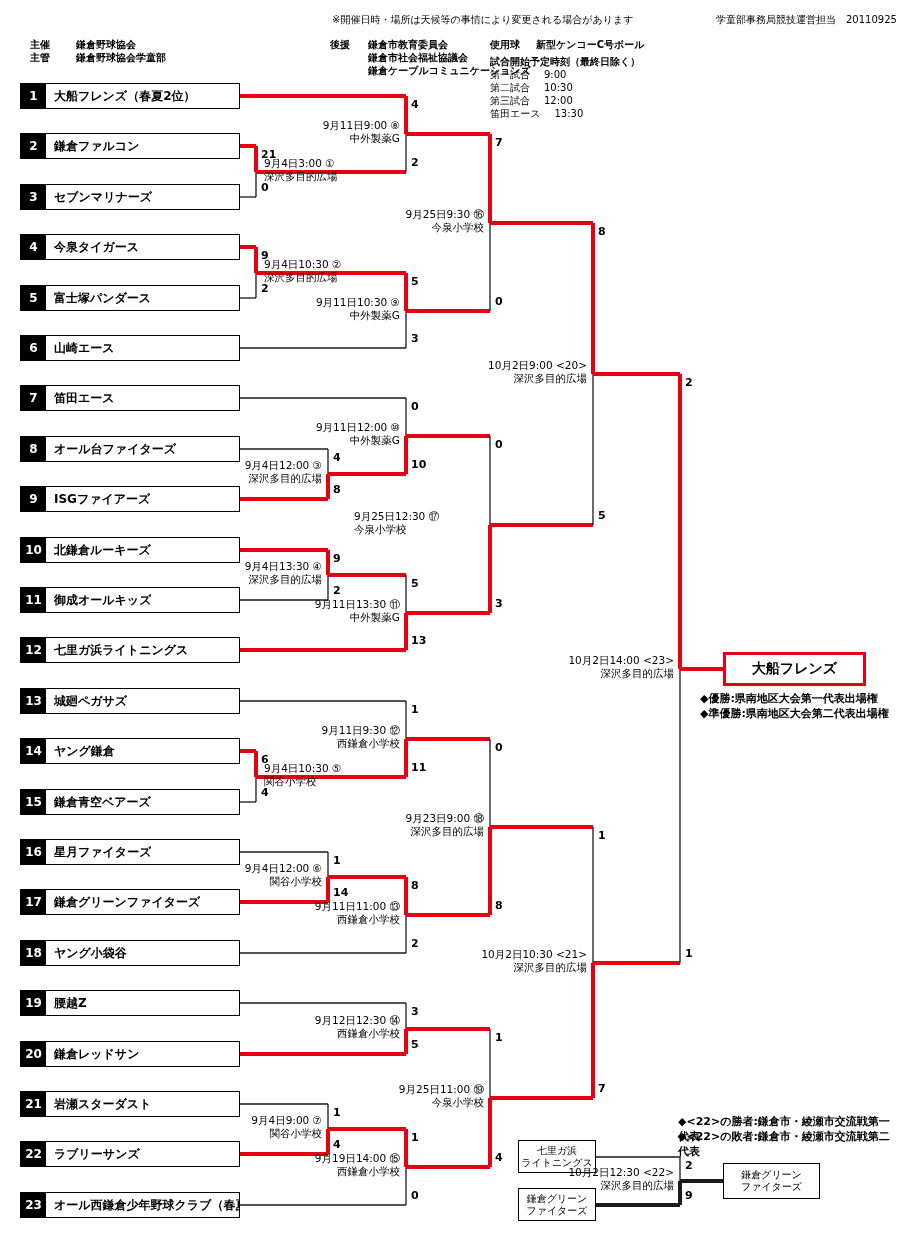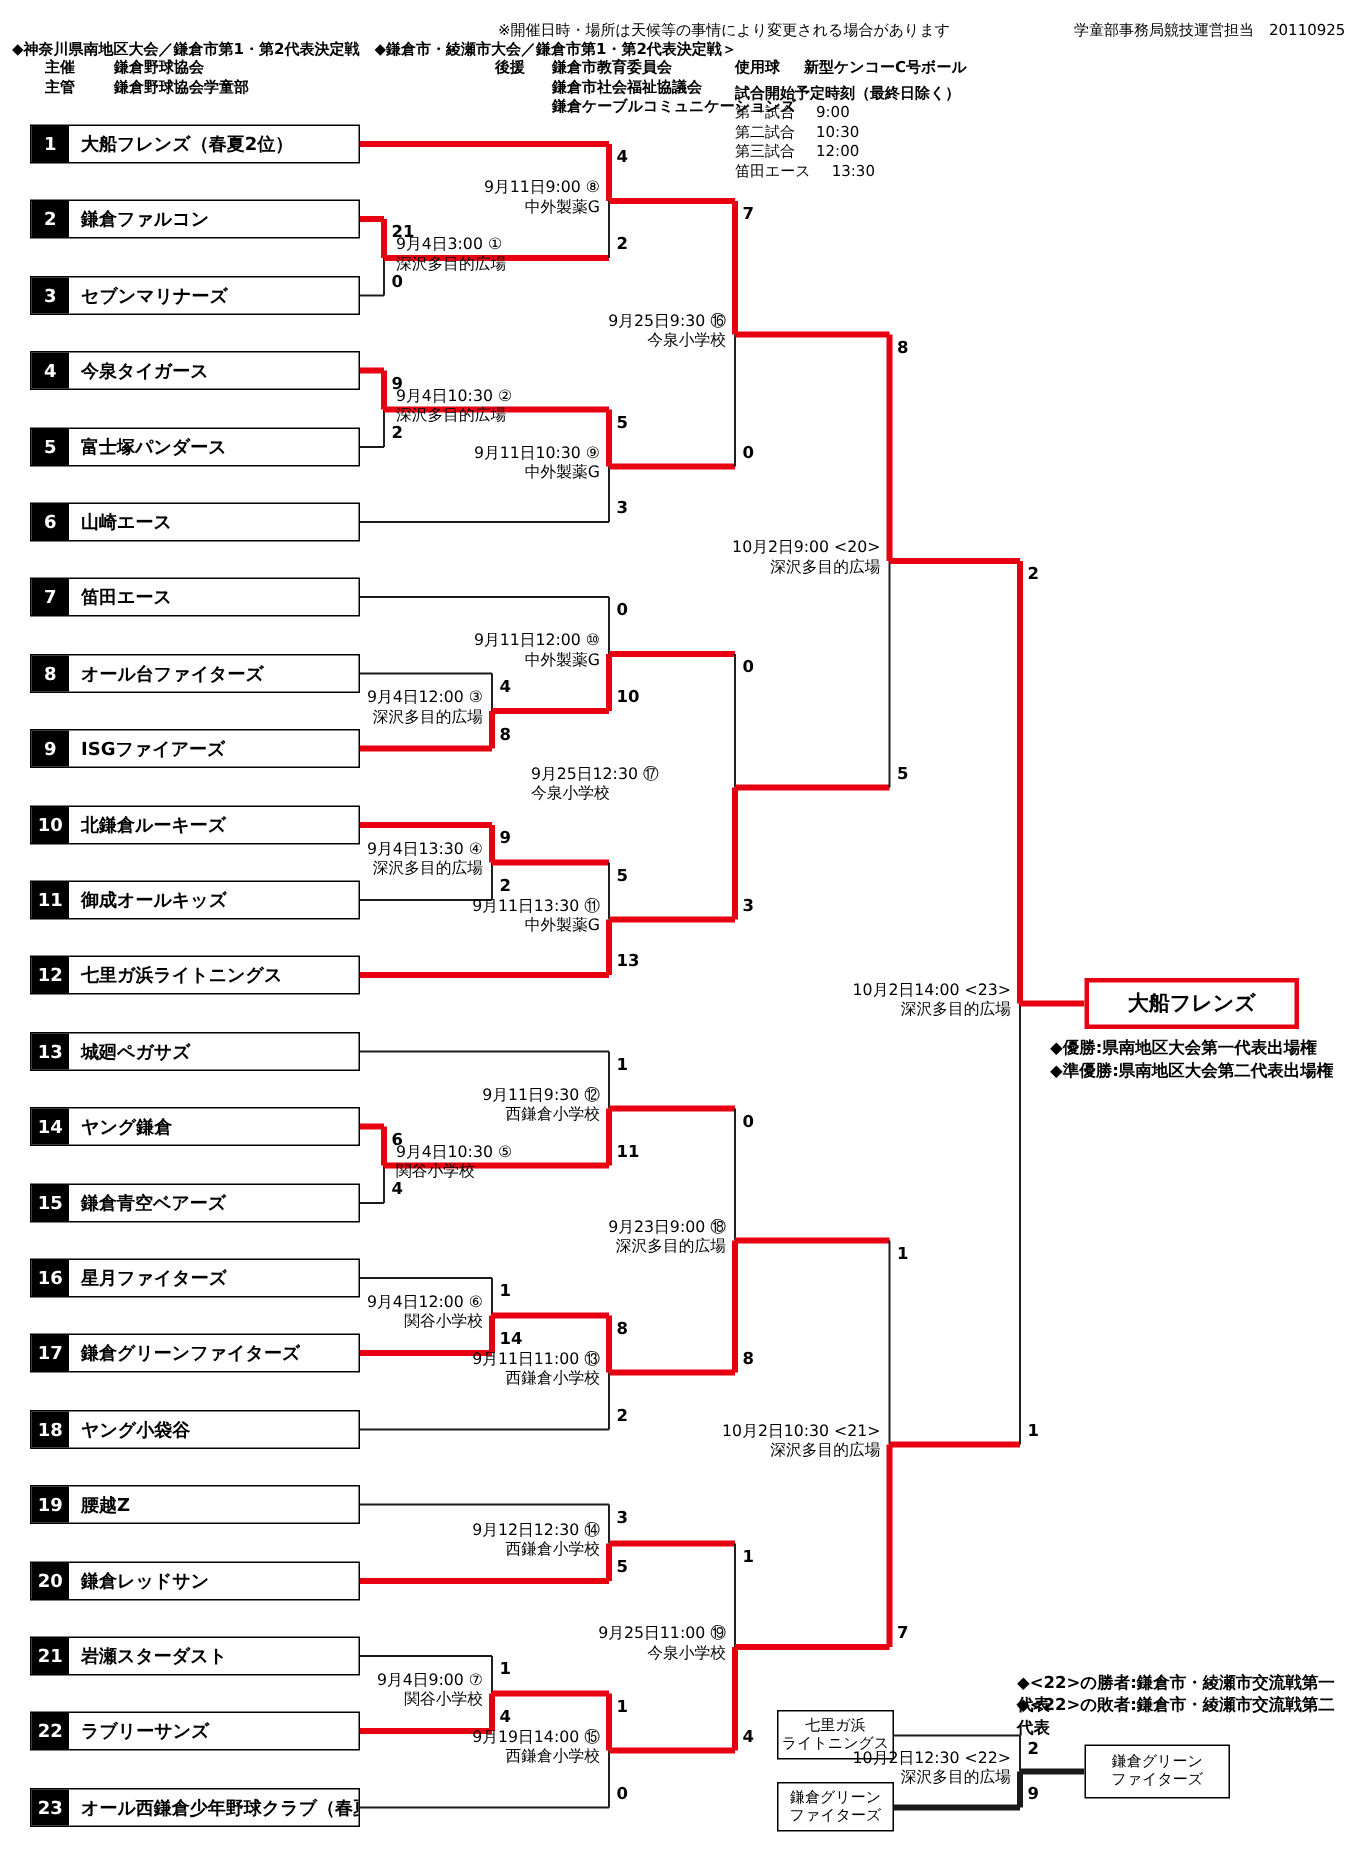--- a/index.html
+++ b/index.html
@@ -123,21 +123,20 @@
       <line x1="680" y1="669" x2="723" y2="669" stroke="#e60012" stroke-width="4"></line>
       <line x1="596" y1="1157" x2="680" y2="1157" stroke="#1a1a1a" stroke-width="1.3"></line>
       <line x1="596" y1="1205" x2="680" y2="1205" stroke="#1a1a1a" stroke-width="4"></line>
       <line x1="680" y1="1157" x2="680" y2="1181" stroke="#1a1a1a" stroke-width="1.3"></line>
       <line x1="680" y1="1205" x2="680" y2="1181" stroke="#1a1a1a" stroke-width="4"></line>
       <line x1="680" y1="1181" x2="723" y2="1181" stroke="#1a1a1a" stroke-width="4"></line>
     </svg>
 
   <div class="abs small" style="left:332px;top:13px;">※開催日時・場所は天候等の事情により変更される場合があります</div>
   <div class="abs small" style="left:716px;top:13px;">学童部事務局競技運営担当　20110925</div>
-  <div class="abs" id="subtitle" style="left:8px;top:26px;">◆神奈川県南地区大会／鎌倉市第1・第2代表決定戦　◆鎌倉市・綾瀬市大会／鎌倉市第1・第2代表決定戦＞</div>
 
   <div class="abs smallb" style="left:30px;top:38px;">主催</div>
   <div class="abs smallb" style="left:76px;top:38px;">鎌倉野球協会</div>
   <div class="abs smallb" style="left:30px;top:51px;">主管</div>
   <div class="abs smallb" style="left:76px;top:51px;">鎌倉野球協会学童部</div>
 
   <div class="abs smallb" style="left:330px;top:38px;">後援</div>
   <div class="abs smallb" style="left:368px;top:38px;">鎌倉市教育委員会</div>
   <div class="abs smallb" style="left:368px;top:51px;">鎌倉市社会福祉協議会</div>
   <div class="abs smallb" style="left:368px;top:64px;">鎌倉ケーブルコミュニケーションズ</div>

